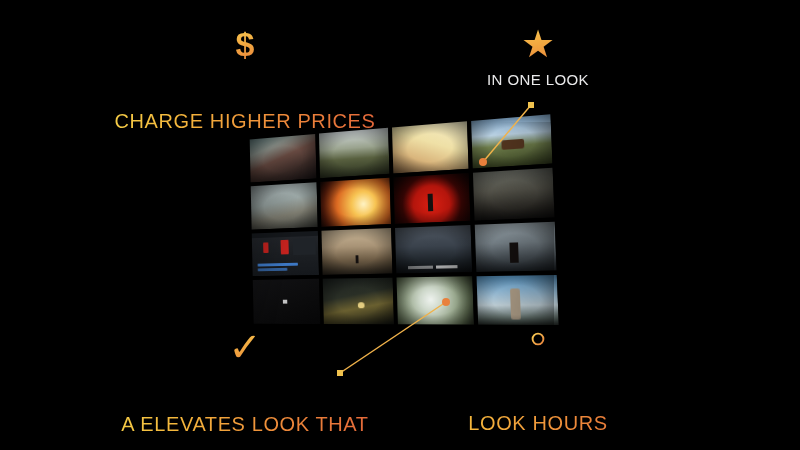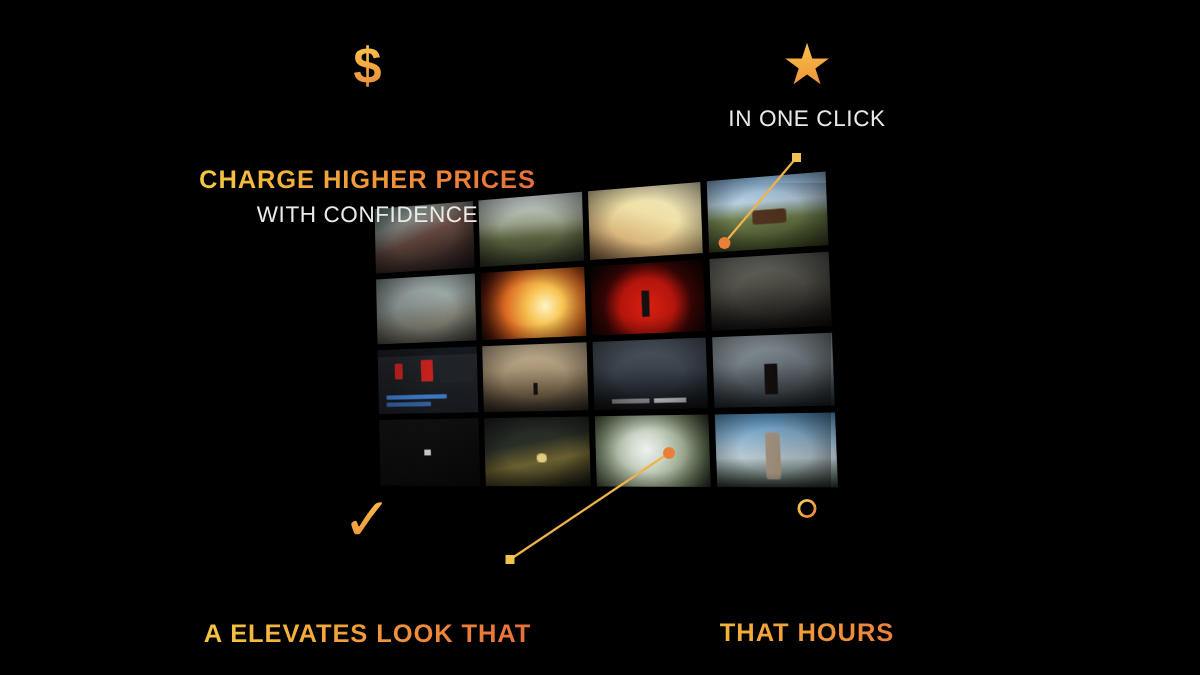--- a/index.html
+++ b/index.html
@@ -4,21 +4,21 @@
 <style>
   html,body{margin:0;padding:0;background:#000;}
   body{width:800px;height:450px;overflow:hidden;
        font-family:"Liberation Sans","DejaVu Sans",sans-serif;}
   #stage{position:relative;width:800px;height:450px;background:#000;overflow:hidden;}
 
   
   .feature{position:absolute;text-align:center;width:300px;}
   .feature .icon{display:block;height:44px;line-height:44px;margin:0 auto 2px;}
   .feature .headline{
-      display:block;font-size:17px;font-weight:bold;letter-spacing:.6px;
+      display:block;font-size:20px;font-weight:normal;letter-spacing:.6px;
       white-space:nowrap;
       background:linear-gradient(95deg,#f6d44a 0%,#f4b63c 28%,#ee8a3a 62%,#e2603a 100%);
       -webkit-background-clip:text;background-clip:text;color:transparent;margin-top:44px;
       -webkit-text-fill-color:transparent;
   }
   .feature .sub{
       display:block;font-size:15px;font-weight:400;letter-spacing:.4px;
       color:#e9e9ea;margin-top:5px;white-space:nowrap;
   }
 
@@ -191,28 +191,27 @@
     <line x1="340" y1="373" x2="446" y2="302" stroke="#f0b24a" stroke-width="1.5"></line>
     <rect x="337" y="370" width="6" height="6" fill="#f0c24e"></rect>
     <circle cx="446" cy="302" r="4" fill="#e8803c"></circle>
   </svg>
 
   <div class="feature" id="f-tl">
     <span class="icon">
       <span class="glyph">$</span>
     </span>
     <span class="headline">CHARGE HIGHER PRICES</span>
-    <span class="sub">WITH CONFIDENCE</span>
   </div>
 
   <div class="feature" id="f-tr">
     <span class="icon">
       <span class="glyph star">★</span>
     </span>
-    <span class="sub">IN ONE CLICK</span>
+    <span class="sub">IN ONE LOOK</span>
   </div>
 
   <div class="feature" id="f-bl">
     <span class="icon">
       <span class="glyph check">✓</span>
     </span>
     <span class="headline">A ELEVATES LOOK THAT</span>
   </div>
 
   <div class="feature" id="f-br">
@@ -224,16 +223,16 @@
             <stop offset="100%" stop-color="#e8823c"></stop>
           </linearGradient>
         </defs>
         <circle cx="15" cy="15" r="5.4" fill="none" stroke="url(#cg)" stroke-width="1.9"></circle>
         <line x1="15" y1="2.5" x2="15" y2="9" stroke="url(#cg)" stroke-width="1.9"></line>
         <line x1="15" y1="21" x2="15" y2="27.5" stroke="url(#cg)" stroke-width="1.9"></line>
         <line x1="2.5" y1="15" x2="9" y2="15" stroke="url(#cg)" stroke-width="1.9"></line>
         <line x1="21" y1="15" x2="27.5" y2="15" stroke="url(#cg)" stroke-width="1.9"></line>
       </svg>
     </span>
-    <span class="headline">THAT HOURS</span>
+    <span class="headline">LOOK HOURS</span>
   </div>
 
 </div>
 
 </body></html>

